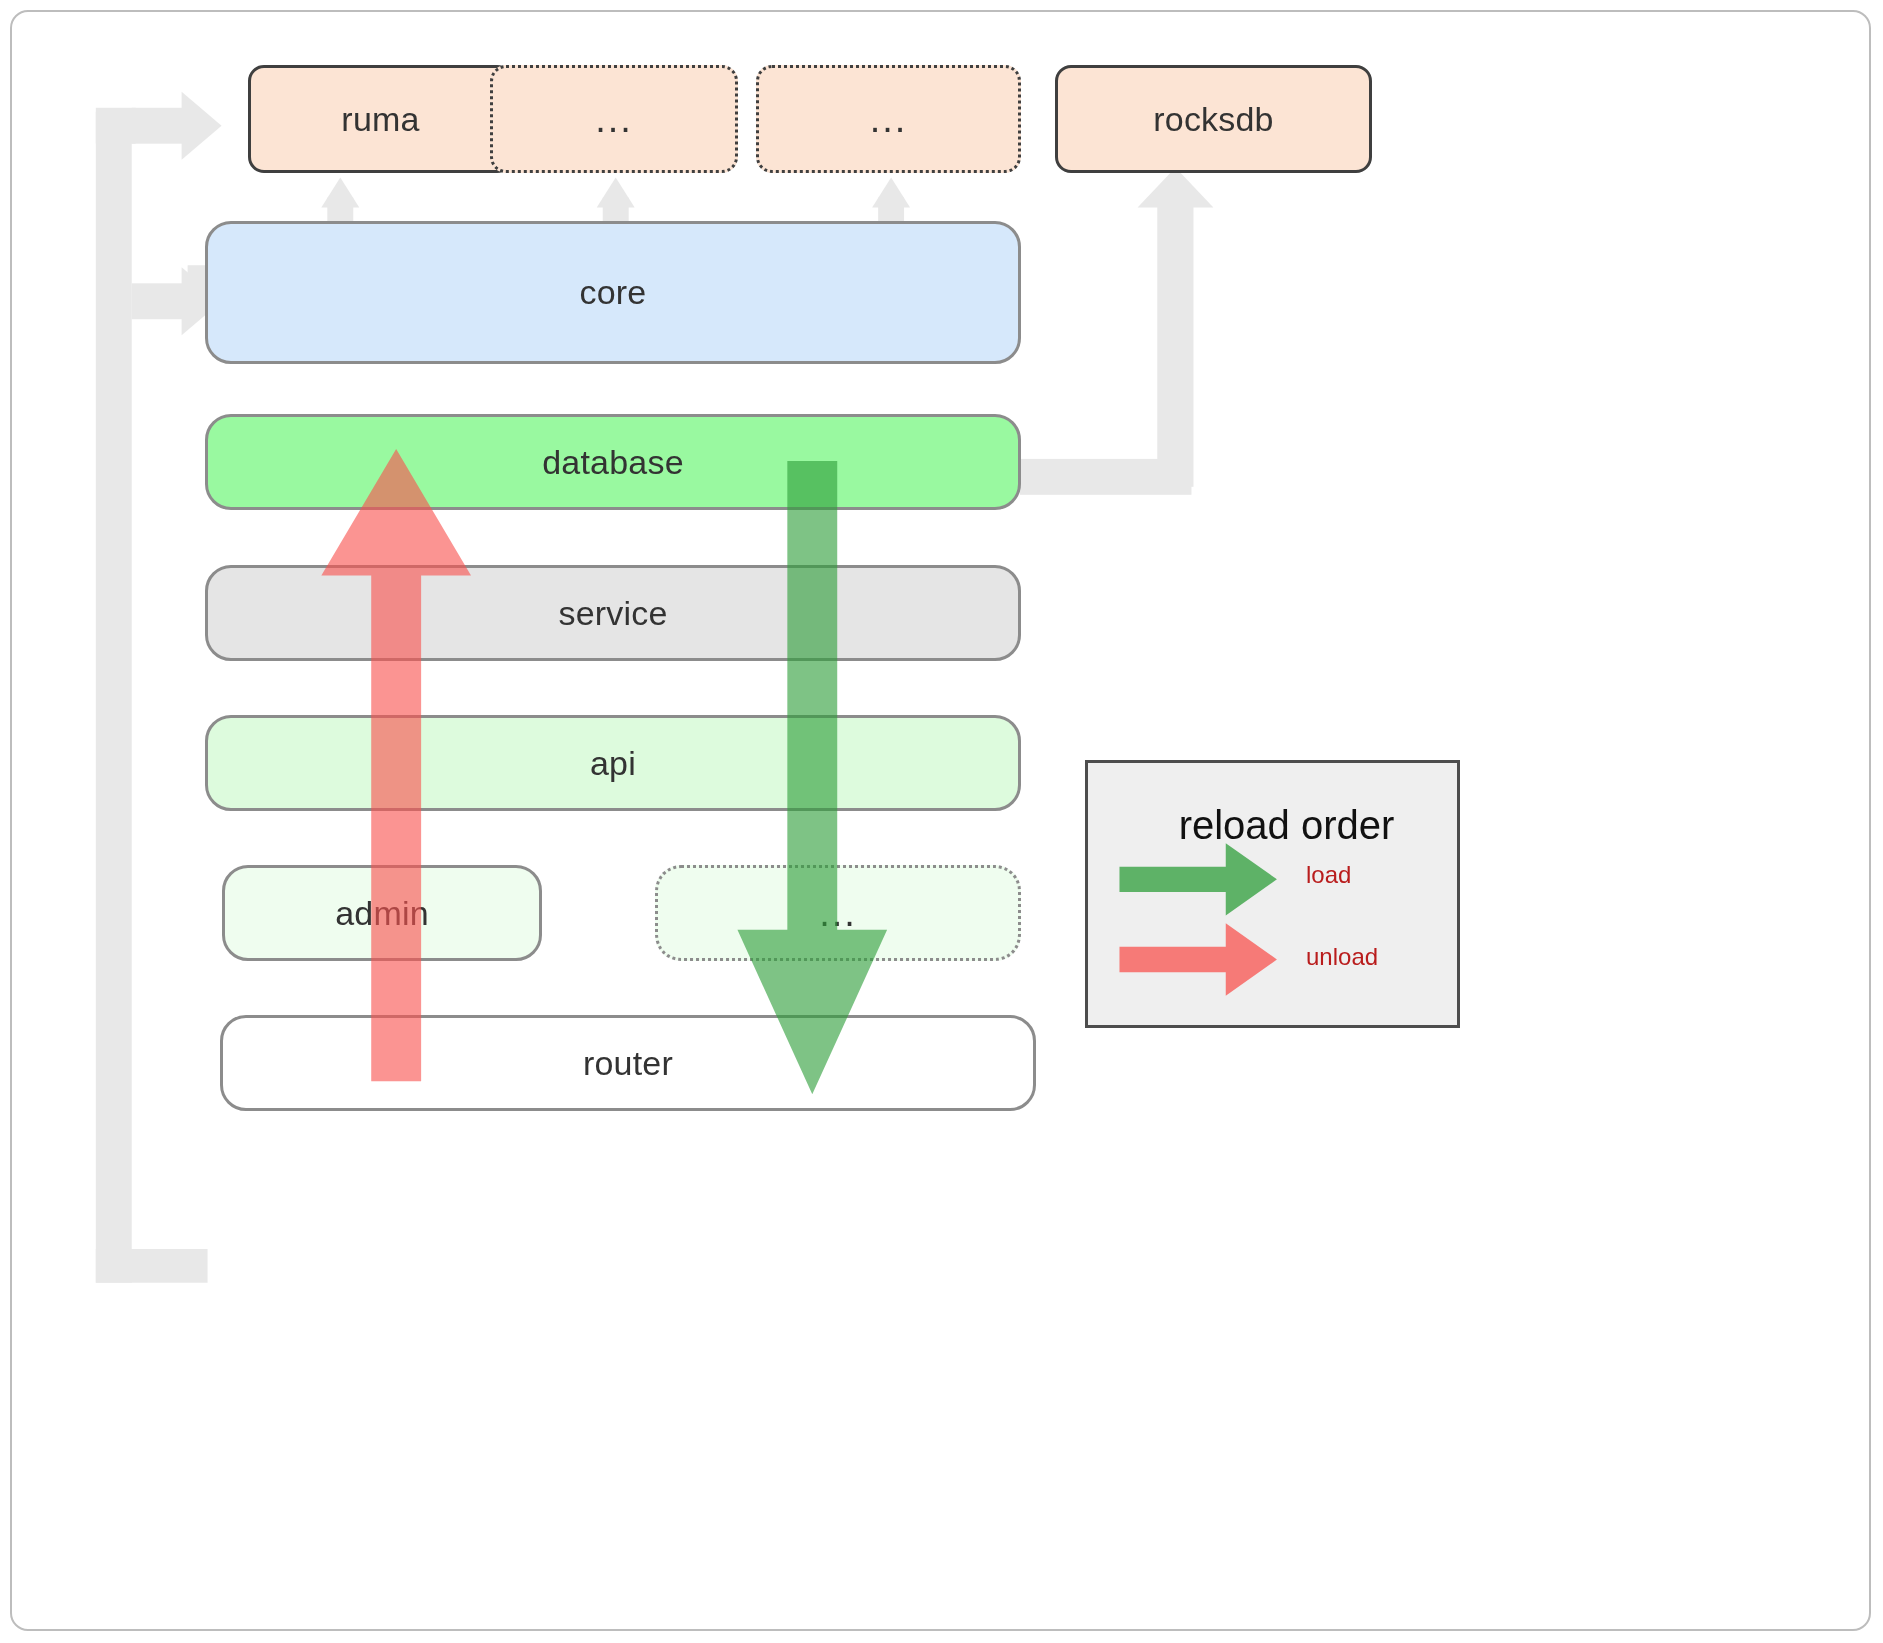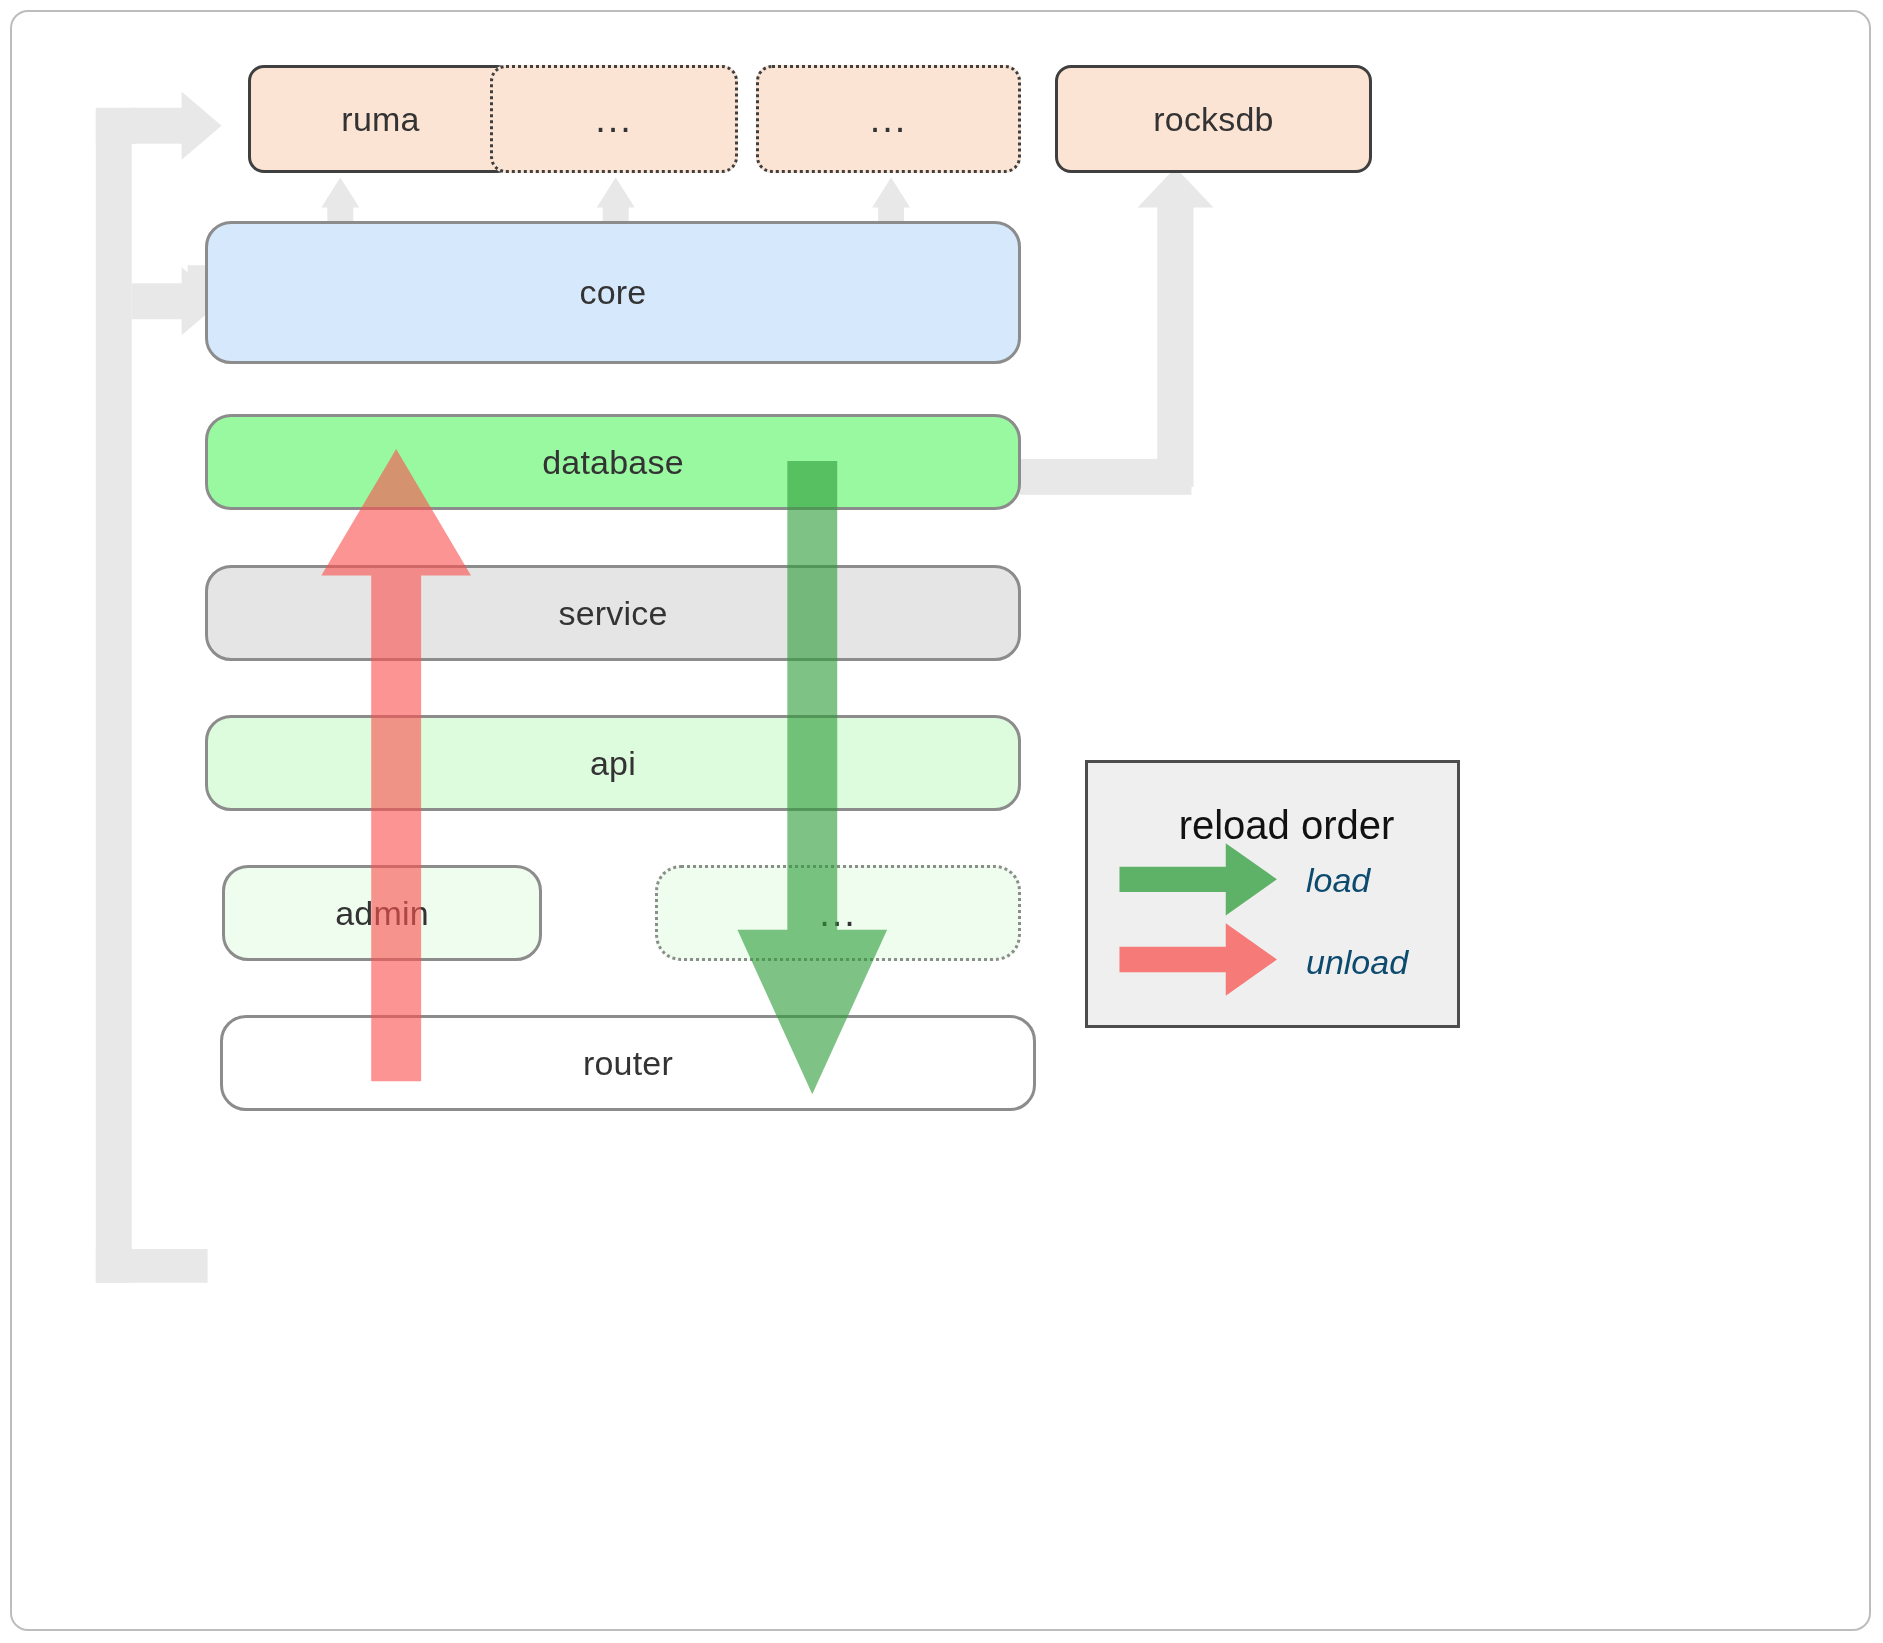--- a/index.html
+++ b/index.html
@@ -57,21 +57,21 @@
     background:#efefef;
     border:3px solid #4d4d4d;
     box-sizing:border-box;
     z-index:6;
   }
   .legend-title{
     position:absolute;left:0;right:0;top:40px;
     text-align:center;font-size:40px;color:#111;padding-left:28px;
   }
   .legend-label{
-    position:absolute;font-size:34px;color:#0c4a6e;font-style:italic;
+    position:absolute;font-size:24px;color:#b91c1c;
   }
   svg{position:absolute;inset:0;width:100%;height:100%;}
   #bg-svg{z-index:1;}
   #fg-svg{z-index:5;pointer-events:none;}
   #legend-svg{position:absolute;inset:0;z-index:1;}
 </style>
 </head>
 <body>
 
 <div id="root">

